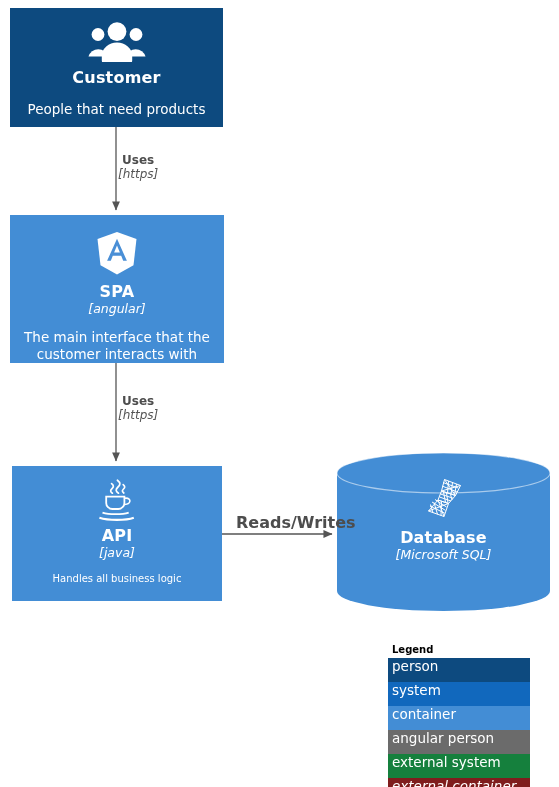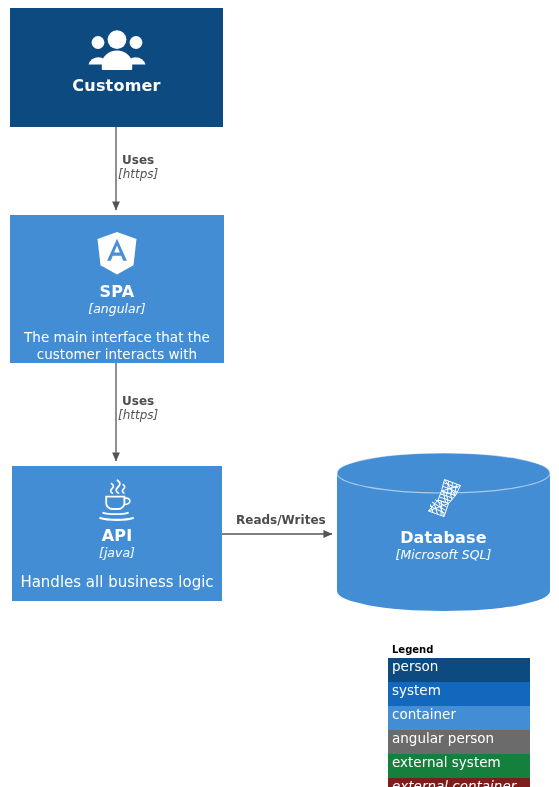--- a/index.html
+++ b/index.html
@@ -52,21 +52,21 @@
     line-height: 1.25;
   }
 
   
   #node-customer {
     left: 10px;
     top: 8px;
     width: 213px;
     height: 119px;
     background: #0d4a7f;
-    padding-top: 20px;
+    padding-top: 12px;
   }
   #node-customer .node-name {
     font-size: 16px;
     margin-top: 6px;
   }
   #node-customer .node-desc {
     font-size: 13.5px;
     margin-top: 14px;
   }
 
@@ -103,21 +103,21 @@
   }
   #node-api .node-name {
     font-size: 16px;
     margin-top: 3px;
   }
   #node-api .node-tech {
     font-size: 12.5px;
     margin-top: 1px;
   }
   #node-api .node-desc {
-    font-size: 15px;
+    font-size: 10px;
     margin-top: 13px;
   }
 
   
   #node-database {
     left: 337px;
     top: 453px;
     width: 213px;
     height: 158px;
     background: transparent;
@@ -172,21 +172,21 @@
     font-size: 12px;
     font-style: italic;
     color: #555555;
   }
   #rel-label-customer-spa { left: 118px; top: 154px; }
   #rel-label-spa-api      { left: 118px; top: 395px; }
   #rel-label-api-database {
     left: 236px;
     top: 514px;
   }
-  #rel-label-api-database .rel-desc { font-size: 12px; }
+  #rel-label-api-database .rel-desc { font-size: 16px; }
 
   
   #legend {
     position: absolute;
     left: 388px;
     top: 644px;
     width: 142px;
   }
   #legend-title {
     font-size: 10px;
@@ -233,20 +233,21 @@
         <path d="M0.5 36.5 a10.2 10.2 0 0 1 19.6 0 z" fill="#ffffff"></path>
 
         <circle cx="48" cy="14.5" r="6.4" fill="#ffffff"></circle>
         <path d="M37.9 36.5 a10.2 10.2 0 0 1 19.6 0 z" fill="#ffffff"></path>
 
         <circle cx="29" cy="11.6" r="9.4" fill="#ffffff"></circle>
         <path d="M13.8 40.5 v-4.4 a15.2 13.6 0 0 1 30.4 0 v4.4 a2.6 2.6 0 0 1 -2.6 2.6 h-25.2 a2.6 2.6 0 0 1 -2.6 -2.6 z" fill="#ffffff"></path>
       </svg>
     </span>
     <div class="node-name">Customer</div>
+    <div class="node-desc">People that need products</div>
   </div>
 
   <div class="node" id="node-spa" style="background: rgb(67, 141, 213);">
     <span class="icon-wrap">
       <svg width="42" height="45" viewBox="0 0 42 45" aria-hidden="true">
         <path d="M21 1 L40.5 8 L37.5 34.2 L21 43.6 L4.5 34.2 L1.5 8 Z" fill="#ffffff"></path>
         <path d="M21 6.5 L35.3 11.6 L32.9 31.2 L21 38.1 L9.1 31.2 L6.7 11.6 Z" fill="#ffffff"></path>
         <path d="M21 7.8 L11.1 29.8 L14.8 29.8 L16.8 24.8 L25.2 24.8 L27.2 29.8 L30.9 29.8 Z
                  M23.9 21.6 L18.1 21.6 L21 14.5 Z" fill="#4a8fd6"></path>
       </svg>

